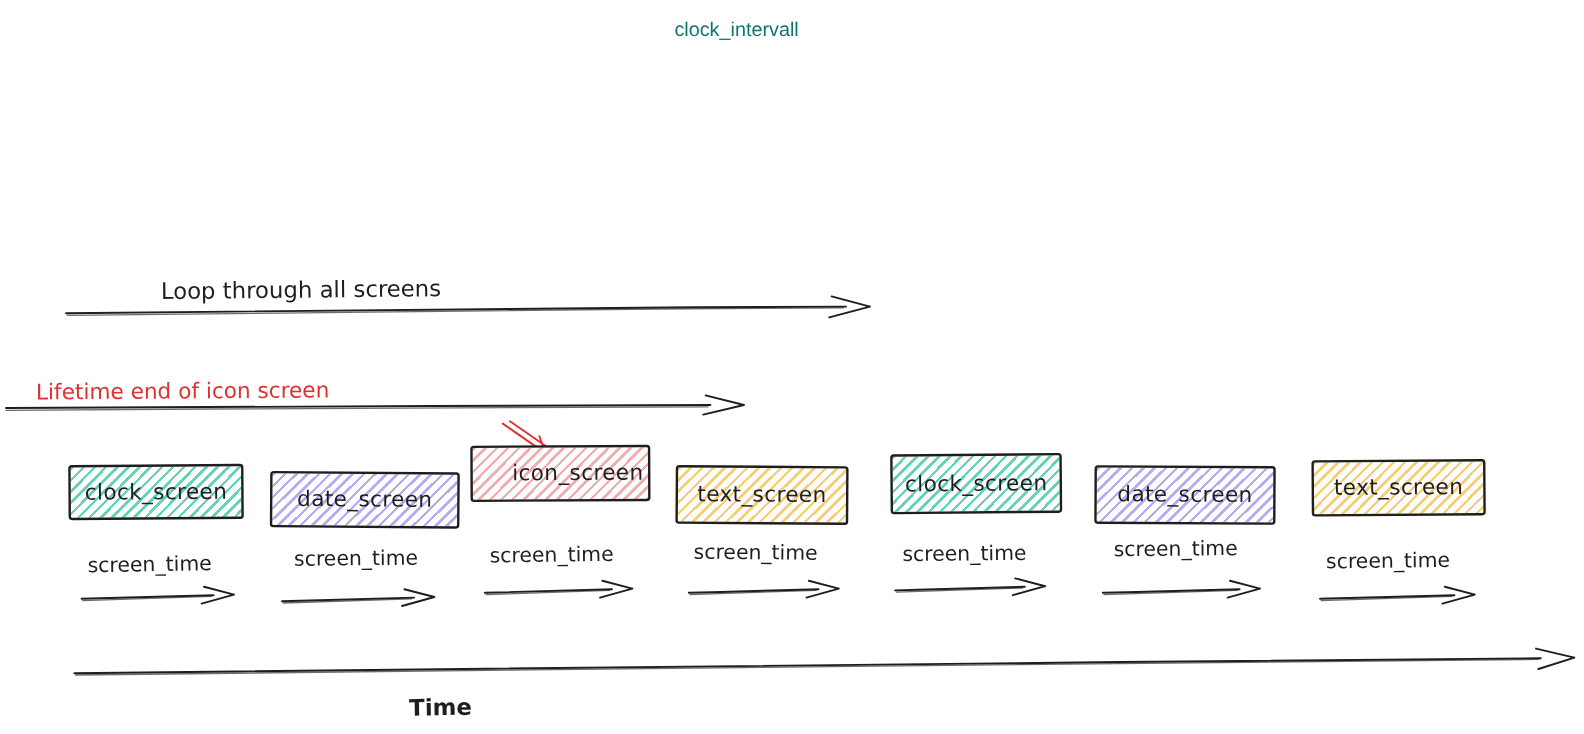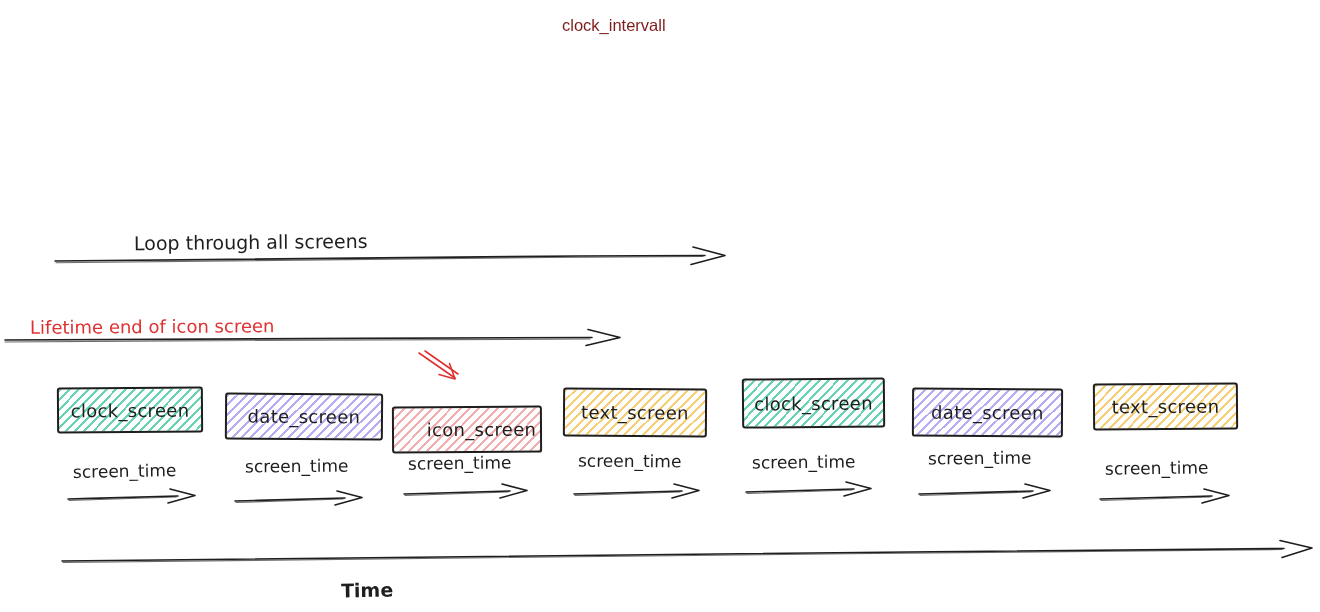--- a/index.html
+++ b/index.html
@@ -4,21 +4,21 @@
 <style>
   html,body{margin:0;padding:0;background:#ffffff;}
   .canvas{
     position:relative;width:1320px;height:612px;background:#ffffff;
     overflow:hidden;font-family:"DejaVu Sans",sans-serif;
   }
   .abs{position:absolute;}
   .hand{font-family:"DejaVu Sans",sans-serif;color:#1e1e1e;}
   .title{
     font-family:"Liberation Sans",sans-serif;
-    font-size:16.5px;color:#7f1d1d;white-space:nowrap;
+    font-size:16.5px;color:#0f766e;white-space:nowrap;
   }
   .loop-label{font-size:19px;white-space:nowrap;transform:rotate(-0.6deg);}
   .lifetime-label{font-size:18px;color:#e03131;white-space:nowrap;transform:rotate(-0.4deg);}
   .time-label{font-size:19px;white-space:nowrap;}
   .st-label{font-size:17px;white-space:nowrap;color:#1e1e1e;}
   .screen-box{
     position:absolute;border:2px solid #1e1e1e;border-radius:3px;
     display:flex;align-items:center;justify-content:center;
     background-color:#ffffff;transform:rotate(var(--rot,0deg));
     box-sizing:border-box;
@@ -59,21 +59,21 @@
     <path d="M8,0 L41,23"></path>
     <path d="M38,28 L22,23.5 M38,28 L32.5,12.5"></path>
   </svg>
 
   <div class="screen-box fill-green" style="left:57px;top:387px;width:146px;height:46px;--rot:-0.4deg;">
     <span class="box-label hand">clock_screen</span>
   </div>
   <div class="screen-box fill-purple" style="left:225px;top:393px;width:158px;height:47px;--rot:0.4deg;">
     <span class="box-label hand">date_screen</span>
   </div>
-  <div class="screen-box fill-red" style="left:392px;top:406px;width:150px;height:47px;padding-left:29px;--rot:-0.3deg;">
+  <div class="screen-box fill-red" style="left:392px;top:371px;width:150px;height:47px;padding-left:29px;--rot:-0.3deg;">
     <span class="box-label hand">icon_screen</span>
   </div>
   <div class="screen-box fill-yellow" style="left:563px;top:388px;width:144px;height:49px;--rot:0.4deg;">
     <span class="box-label hand">text_screen</span>
   </div>
   <div class="screen-box fill-green" style="left:742px;top:378px;width:143px;height:50px;--rot:-0.5deg;">
     <span class="box-label hand">clock_screen</span>
   </div>
   <div class="screen-box fill-purple" style="left:912px;top:388px;width:151px;height:49px;--rot:0.3deg;">
     <span class="box-label hand">date_screen</span>

